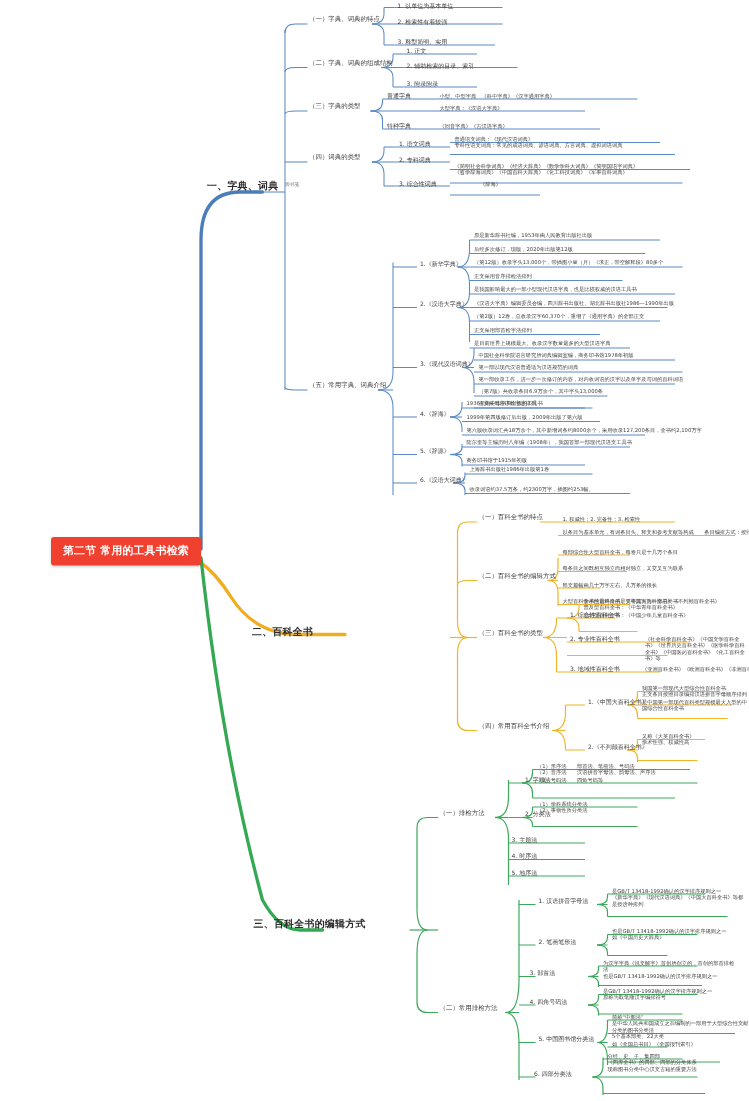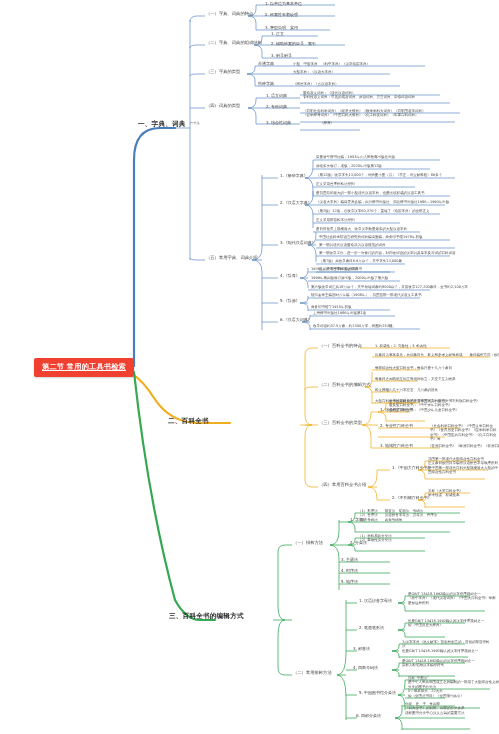--- a/index.html
+++ b/index.html
@@ -291,21 +291,21 @@
 
       <path d="M395 718 q7 0 7 -8 L402 705"></path>
       <path d="M395 718 q7 0 7 8 L402 730"></path>
       <path d="M395 718 L402 718"></path>
       <path d="M402 706 L455 706"></path>
         <path d="M402 718 L465 718"></path>
         <path d="M402 729 L470 729"></path>
     </g>
   </svg>
 
-  <div class="node root" style="left:34px; top:358px;text-decoration:underline;">第二节 常用的工具书检索</div>
+  <div class="node root" style="left:34px; top:358px;">第二节 常用的工具书检索</div>
 
   <div class="node lvl1" style="left:138px; top:121px;">一、字典、词典</div>
   <div class="node tiny" style="left:190px; top:122px; color:#777;">旁书笺</div>
 
   <div class="node lvl2" style="left:206px; top:12px;">（一）字典、词典的特点</div>
   <div class="node lvl3" style="left:265px; top:2px;">1. 以单位为基本单位</div>
   <div class="node lvl3" style="left:265px; top:13px;">2. 检索性有着较强</div>
   <div class="node lvl3" style="left:265px; top:26px;">3. 释型简明、实用</div>
 
   <div class="node lvl2" style="left:206px; top:41px;">（二）字典、词典的组成结构</div>

